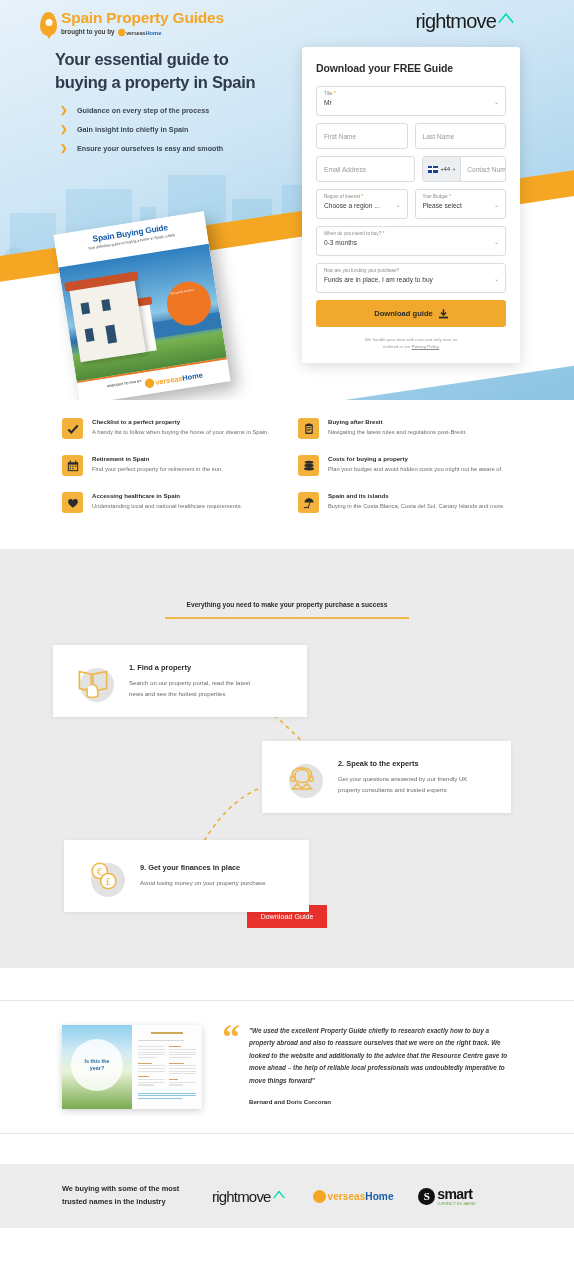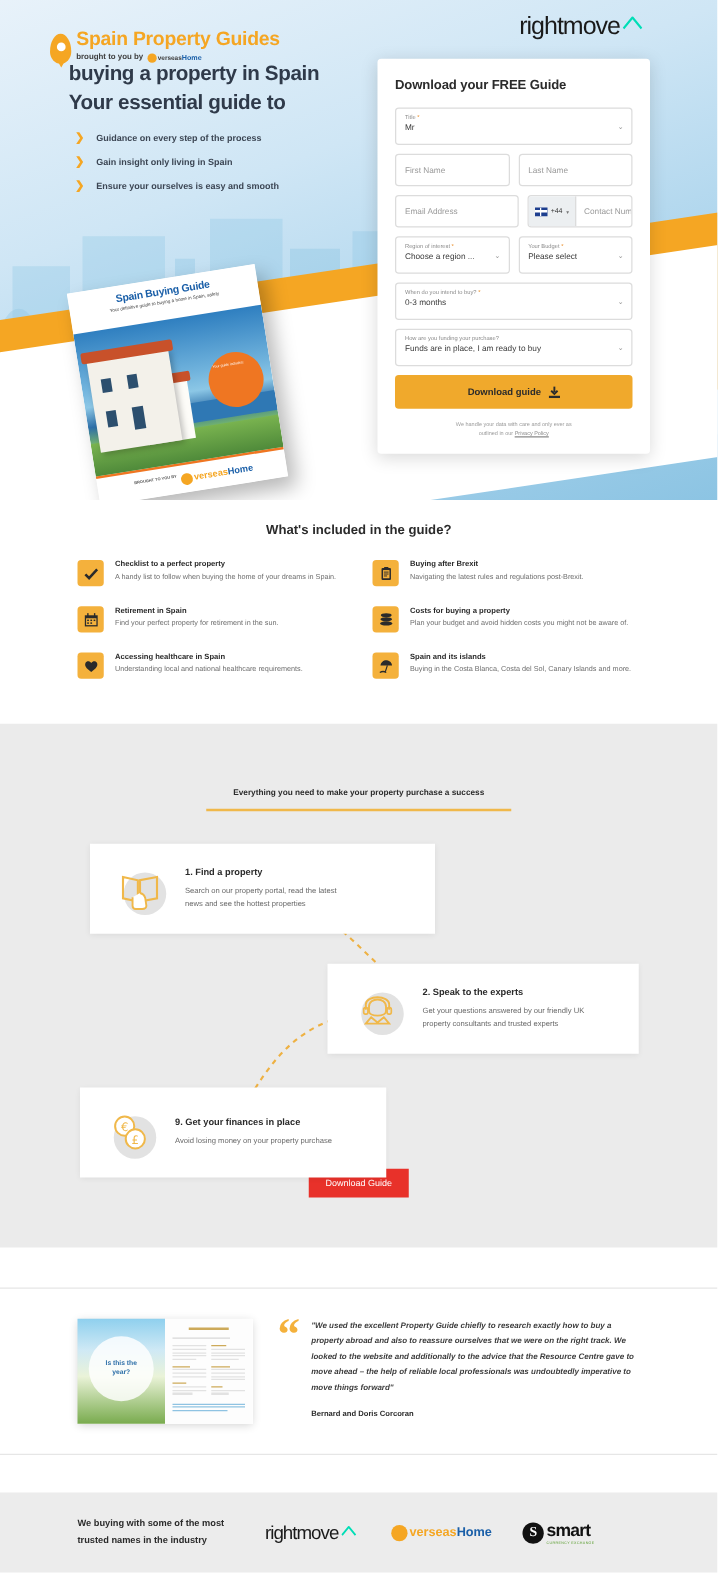--- a/index.html
+++ b/index.html
@@ -11,21 +11,21 @@
   .hero-ghost{position:absolute;bottom:70px;left:0;width:100%;height:175px;opacity:.5}
   .gh{position:absolute;background:#7fc0e0;opacity:.55}
   .gh2{position:absolute;background:#6fb6da;opacity:.5}
   .wave-white{position:absolute;left:-10%;bottom:-60px;width:130%;height:190px;background:#fff;
         transform:rotate(-8.5deg);transform-origin:left bottom}
   .wave-yellow{position:absolute;left:-10%;bottom:-6px;width:130%;height:140px;background:#f5a623;
         transform:rotate(-8.5deg);transform-origin:left bottom}
   .wave-yellow2{position:absolute;left:-10%;bottom:-42px;width:130%;height:150px;background:#fff;
         transform:rotate(-8.5deg);transform-origin:left bottom}
 
-  .logo-wrap{position:absolute;left:40px;top:24px;display:flex;align-items:flex-end;gap:4px;z-index:6}
+  .logo-wrap{position:absolute;left:40px;top:10px;display:flex;align-items:center;gap:4px;z-index:6}
   .pin{width:17px;height:24px;background:#f5a623;border-radius:50% 50% 50% 50%/60% 60% 40% 40%;position:relative;margin-top:2px}
   .pin:after{content:"";position:absolute;left:50%;top:55%;width:0;height:0;transform:translateX(-50%);
         border-left:8px solid transparent;border-right:8px solid transparent;border-top:14px solid #f5a623}
   .pin:before{content:"";position:absolute;left:50%;top:7px;transform:translateX(-50%);width:7px;height:7px;background:#fff;border-radius:50%;z-index:2}
   .brand-txt{line-height:1}
   .brand-main{font-size:15.5px;font-weight:bold;color:#f5a623;letter-spacing:-.2px}
   .brand-sub{display:flex;align-items:center;gap:3px;margin-top:2px}
   .brand-sub span{font-size:6.3px;font-weight:bold;color:#3d3d3d}
   .yoh{display:flex;align-items:center;gap:1px;transform:scale(.82);transform-origin:left center}
   .yoh-sun{width:9px;height:9px;border-radius:50%;background:#f5a623;position:relative;flex:none}
@@ -103,21 +103,21 @@
 
   
   .sec-steps{background:#ebebeb;padding:25px 0 40px;position:relative}
   .st-h{text-align:center;font-size:9.6px;font-weight:bold;color:#2b2b2b}
   .st-sub{text-align:center;font-size:8.2px;color:#5d5d5d;margin-top:9px}
   .st-rule{width:244px;margin:19px auto 0;text-align:center;padding-bottom:6px;border-bottom:2px solid #f0b84a}
   .st-rule span{font-size:6.6px;font-weight:bold;color:#2b2b2b}
   .cards{position:relative;margin-top:26px;height:260px}
   .scard{position:absolute;background:#fff;display:flex;align-items:center;gap:14px;padding:14px 18px;
         box-shadow:0 1px 5px rgba(0,0,0,.07)}
-  .s1{left:72px;top:0;width:276px}
+  .s1{left:53px;top:0;width:254px}
   .s2{left:262px;top:96px;width:249px}
   .s3{left:64px;top:195px;width:245px}
   .stit{font-size:7.4px;font-weight:bold;color:#2b2b2b;margin-bottom:5px}
   .stxt{font-size:6.1px;color:#6a6a6a;line-height:1.85}
   .sico{width:44px;height:44px;flex:none;display:flex;align-items:center;justify-content:center;position:relative}
   .sico:before{content:"";position:absolute;right:1px;bottom:1px;width:34px;height:34px;border-radius:50%;background:#e2e2e2}
   .dlink{position:absolute;pointer-events:none}
   .red{display:block;width:80px;margin:0 auto;background:#e8312a;color:#fff;text-align:center;
         font-size:7.2px;padding:7px 0;border:none;cursor:pointer;font-family:inherit}
 
@@ -184,32 +184,32 @@
   </div>
 
   <div class="rightmove">
     <div class="rm-word">rightmove</div>
     <svg class="rm-roof" viewBox="0 0 20 14">
       <path d="M1 13 L10 2 L19 13" fill="none" stroke="#00deb6" stroke-width="2.1" stroke-linejoin="round"></path>
     </svg>
   </div>
 
   <div class="hero-head">
+    <div>Your essential guide to</div>
     <div>buying a property in Spain</div>
-    <div>Your essential guide to</div>
   </div>
 
   <div class="bullets">
     <div class="bullet">
       <span class="chev">❯</span>
       <span class="t">Guidance on every step of the process</span>
     </div>
     <div class="bullet">
       <span class="chev">❯</span>
-      <span class="t">Gain insight only living in Spain</span>
+      <span class="t">Gain insight into chiefly in Spain</span>
     </div>
     <div class="bullet">
       <span class="chev">❯</span>
       <span class="t">Ensure your ourselves is easy and smooth</span>
     </div>
   </div>
 
   <div class="book">
     <div class="bk-top">
       <div class="bk-t1">Spain Buying Guide</div>
@@ -304,21 +304,20 @@
     </div>
 
     <div class="priv">
       <div>We handle your data with care and only ever as</div>
       <div><span>outlined in our </span><u>Privacy Policy</u></div>
     </div>
   </div>
 </div>
 
 <div class="sec-inc">
-  <div class="inc-h">What's included in the guide?</div>
   <div class="inc-grid">
 
     <div class="inc-col">
       <div class="inc-item">
         <div class="ibox">
           <svg width="12" height="12" viewBox="0 0 14 14">
               <path d="M1.5 7.5 L5 11 L12.5 3" stroke="#2b2b2b" stroke-width="2.4" fill="none"></path>
             </svg>
         </div>
         <div>

